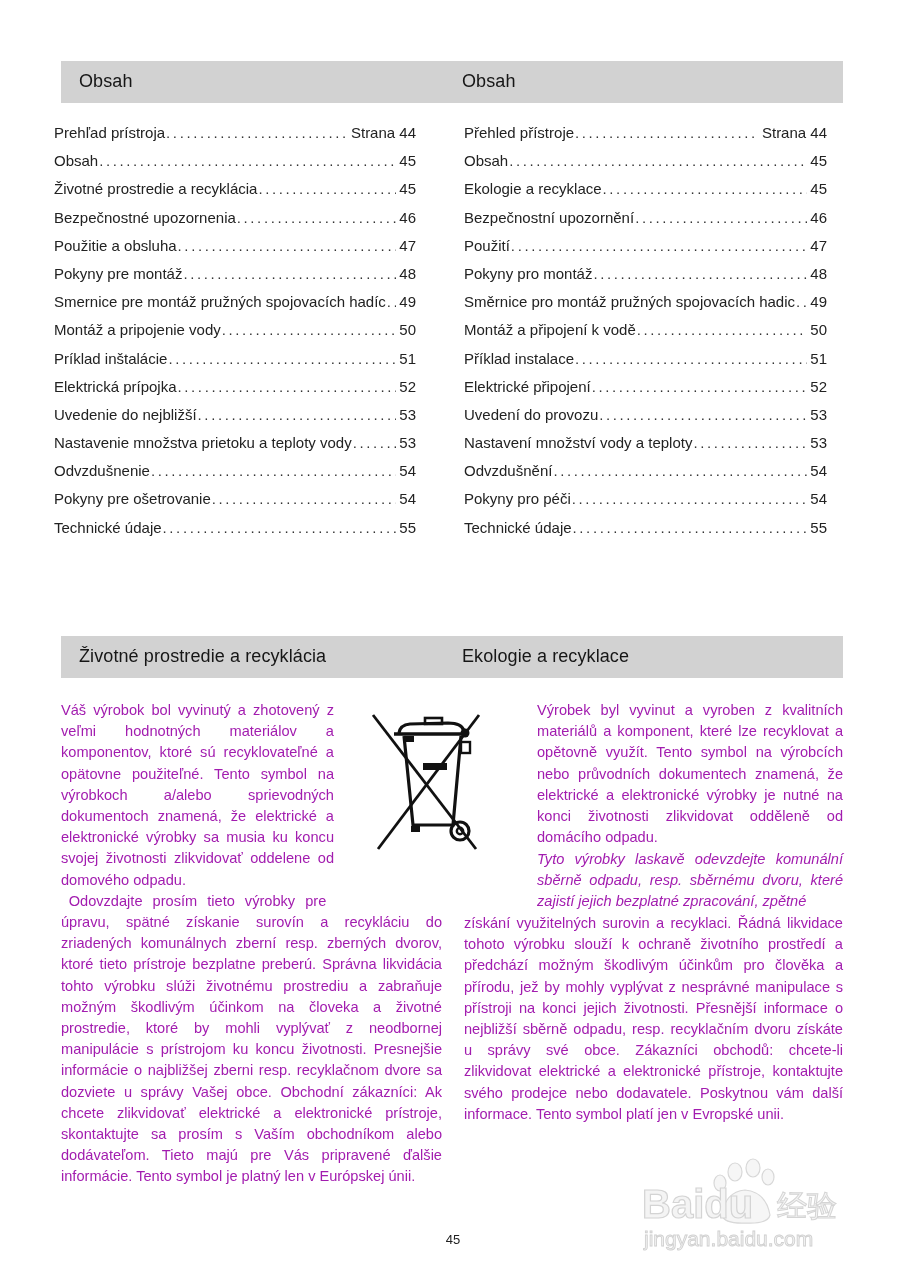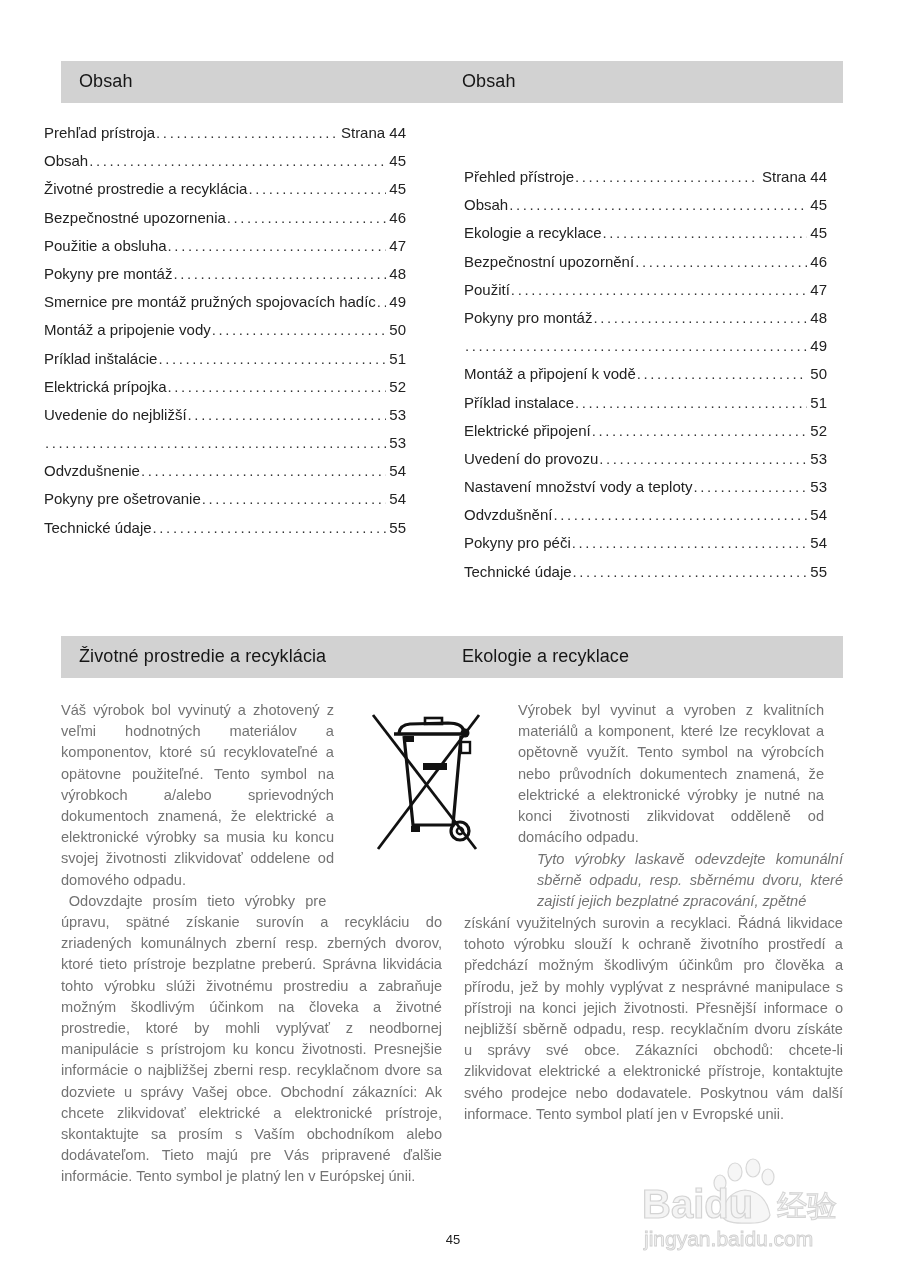--- a/index.html
+++ b/index.html
@@ -6,34 +6,34 @@
   body { width:905px; height:1280px; position:relative; overflow:hidden;
          font-family:"Liberation Sans", "DejaVu Sans", sans-serif; color:#1c1c1c; }
   .bar { position:absolute; left:61px; width:782px; height:42px; background:#d2d2d2; }
   .bar-title { position:absolute; top:10px; font-size:18px; font-weight:normal; letter-spacing:0.1px; color:#161616; }
   .toc { position:absolute; top:124px; width:362px; }
   .toc-row { display:flex; align-items:baseline; height:28.2px; font-size:15px; white-space:nowrap; color:#222; }
   .toc-label { flex:0 0 auto; }
   .toc-dots { flex:1 1 auto; overflow:hidden; letter-spacing:2.6px; color:#333; margin:0 3px 0 1px; }
   .toc-dots::before { content:"........................................................................................................"; }
   .toc-page { flex:0 0 auto; text-align:left; }
-  .para { position:absolute; font-size:14.6px; line-height:21.2px; text-align:justify; color:#737373; margin:0; }
+  .para { position:absolute; font-size:14.6px; line-height:21.2px; text-align:justify; color:#a21caf; margin:0; }
   .page-num { position:absolute; top:1232px; left:440px; width:26px; text-align:center; font-size:13px; color:#222; }
   .weee { position:absolute; left:366px; top:703px; width:120px; height:148px; }
   .watermark { position:absolute; left:640px; top:1150px; width:220px; height:110px; }
 </style>
 </head>
 <body>
 
 <div class="bar" style="top:61px;">
   <span class="bar-title" style="left:18px;">Obsah</span>
   <span class="bar-title" style="left:401px;">Obsah</span>
 </div>
 
-<div class="toc" id="toc-sk" style="left:44px;">
+<div class="toc" id="toc-sk" style="left:54px;">
     <div class="toc-row">
       <span class="toc-label">Prehľad prístroja</span>
       <span class="toc-dots"></span>
       <span class="toc-page">Strana 44</span>
     </div>
     <div class="toc-row">
       <span class="toc-label">Obsah</span>
       <span class="toc-dots"></span>
       <span class="toc-page">45</span>
     </div>
@@ -76,41 +76,42 @@
       <span class="toc-label">Elektrická prípojka</span>
       <span class="toc-dots"></span>
       <span class="toc-page">52</span>
     </div>
     <div class="toc-row">
       <span class="toc-label">Uvedenie do nejbližší</span>
       <span class="toc-dots"></span>
       <span class="toc-page">53</span>
     </div>
     <div class="toc-row">
+      <span class="toc-label">Nastavenie množstva prietoku a teploty vody</span>
       <span class="toc-dots"></span>
       <span class="toc-page">53</span>
     </div>
     <div class="toc-row">
       <span class="toc-label">Odvzdušnenie</span>
       <span class="toc-dots"></span>
       <span class="toc-page">54</span>
     </div>
     <div class="toc-row">
       <span class="toc-label">Pokyny pre ošetrovanie</span>
       <span class="toc-dots"></span>
       <span class="toc-page">54</span>
     </div>
     <div class="toc-row">
       <span class="toc-label">Technické údaje</span>
       <span class="toc-dots"></span>
       <span class="toc-page">55</span>
     </div>
   </div>
 
-<div class="toc" id="toc-cz" style="left:464px; width:363px;margin-top:44px;">
+<div class="toc" id="toc-cz" style="left:464px; width:363px;">
     <div class="toc-row">
       <span class="toc-label">Přehled přístroje</span>
       <span class="toc-dots"></span>
       <span class="toc-page">Strana 44</span>
     </div>
     <div class="toc-row">
       <span class="toc-label">Obsah</span>
       <span class="toc-dots"></span>
       <span class="toc-page">45</span>
     </div>
@@ -128,20 +129,21 @@
       <span class="toc-label">Použití</span>
       <span class="toc-dots"></span>
       <span class="toc-page">47</span>
     </div>
     <div class="toc-row">
       <span class="toc-label">Pokyny pro montáž</span>
       <span class="toc-dots"></span>
       <span class="toc-page">48</span>
     </div>
     <div class="toc-row">
+      <span class="toc-label">Směrnice pro montáž pružných spojovacích hadic</span>
       <span class="toc-dots"></span>
       <span class="toc-page">49</span>
     </div>
     <div class="toc-row">
       <span class="toc-label">Montáž a připojení k vodě</span>
       <span class="toc-dots"></span>
       <span class="toc-page">50</span>
     </div>
     <div class="toc-row">
       <span class="toc-label">Příklad instalace</span>
@@ -205,21 +207,21 @@
 
     <line x1="7" y1="12" x2="110" y2="146" stroke-width="2.8"></line>
     <line x1="113" y1="12" x2="12" y2="146" stroke-width="2.8"></line>
   </g>
   <circle cx="99" cy="30" r="4.5" fill="#111"></circle>
   <rect x="57" y="60" width="24" height="7" fill="#111"></rect>
   <rect x="45" y="123" width="9" height="6" fill="#111"></rect>
   <rect x="38" y="33" width="10" height="6" fill="#111"></rect>
 </svg>
 
-<p class="para" style="left:518px; top:700px; width:306px;">Výrobek byl vyvinut a vyroben z kvalitních materiálů a komponent, které lze recyklovat a opětovně využít. Tento symbol na výrobcích nebo průvodních dokumentech znamená, že elektrické a elektronické výrobky je nutné na konci životnosti zlikvidovat odděleně od domácího odpadu.</p>
+<p class="para" style="left:537px; top:700px; width:306px;">Výrobek byl vyvinut a vyroben z kvalitních materiálů a komponent, které lze recyklovat a opětovně využít. Tento symbol na výrobcích nebo průvodních dokumentech znamená, že elektrické a elektronické výrobky je nutné na konci životnosti zlikvidovat odděleně od domácího odpadu.</p>
 <p class="para" style="left:537px; top:849px; width:306px;font-style:italic;">Tyto výrobky laskavě odevzdejte komunální sběrně odpadu, resp. sběrnému dvoru, které zajistí jejich bezplatné zpracování, zpětné</p>
 <p class="para" style="left:464px; top:913px; width:379px;">získání využitelných surovin a recyklaci. Řádná likvidace tohoto výrobku slouží k ochraně životního prostředí a předchází možným škodlivým účinkům pro člověka a přírodu, jež by mohly vyplývat z nesprávné manipulace s přístroji na konci jejich životnosti. Přesnější informace o nejbližší sběrně odpadu, resp. recyklačním dvoru získáte u správy své obce. Zákazníci obchodů: chcete-li zlikvidovat elektrické a elektronické přístroje, kontaktujte svého prodejce nebo dodavatele. Poskytnou vám další informace. Tento symbol platí jen v Evropské unii.</p>
 
 <svg class="watermark" viewBox="0 0 220 110">
   <g fill="#f6f6f6" stroke="#d8d8d8" stroke-width="1.2">
     <ellipse cx="95" cy="22" rx="7" ry="9"></ellipse>
     <ellipse cx="113" cy="18" rx="7" ry="9"></ellipse>
     <ellipse cx="128" cy="27" rx="6" ry="8"></ellipse>
     <ellipse cx="80" cy="33" rx="6" ry="8"></ellipse>
     <path d="M82 65 Q85 42 105 40 Q126 42 130 65 Q128 74 106 73 Q84 74 82 65 Z"></path>

